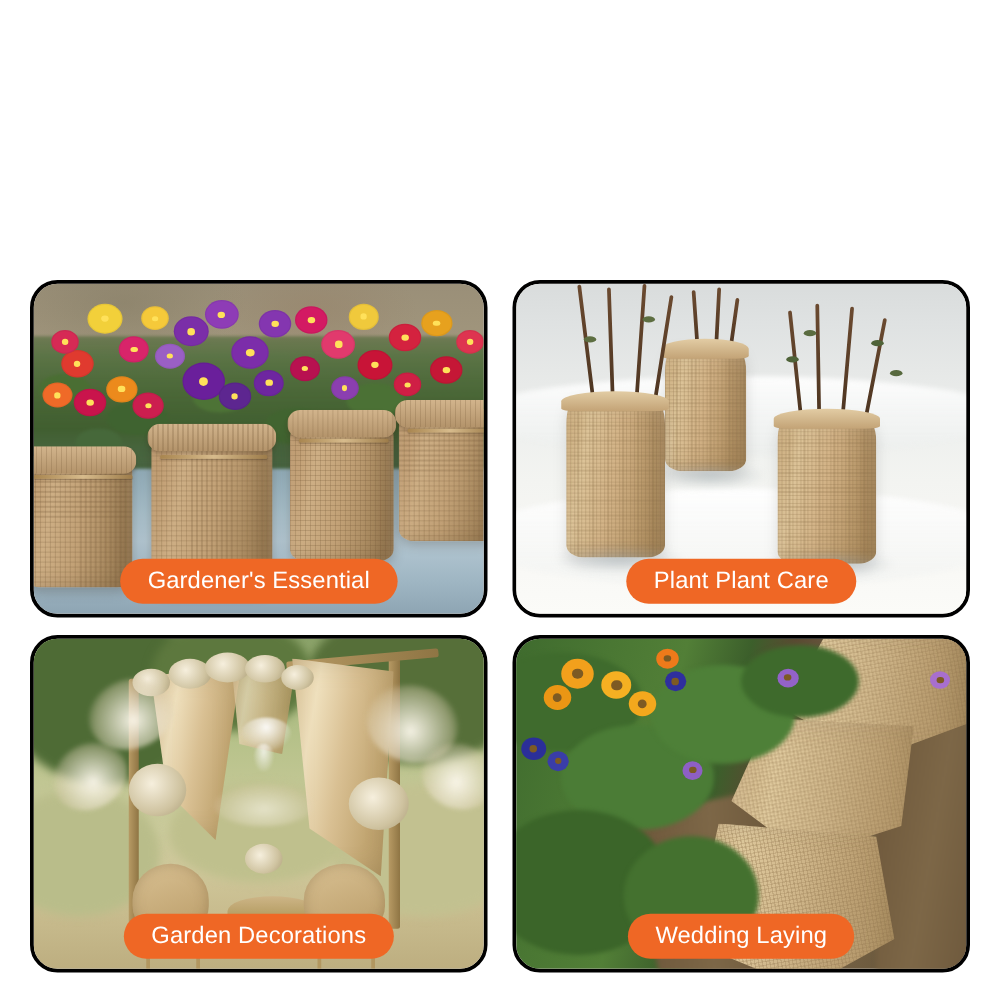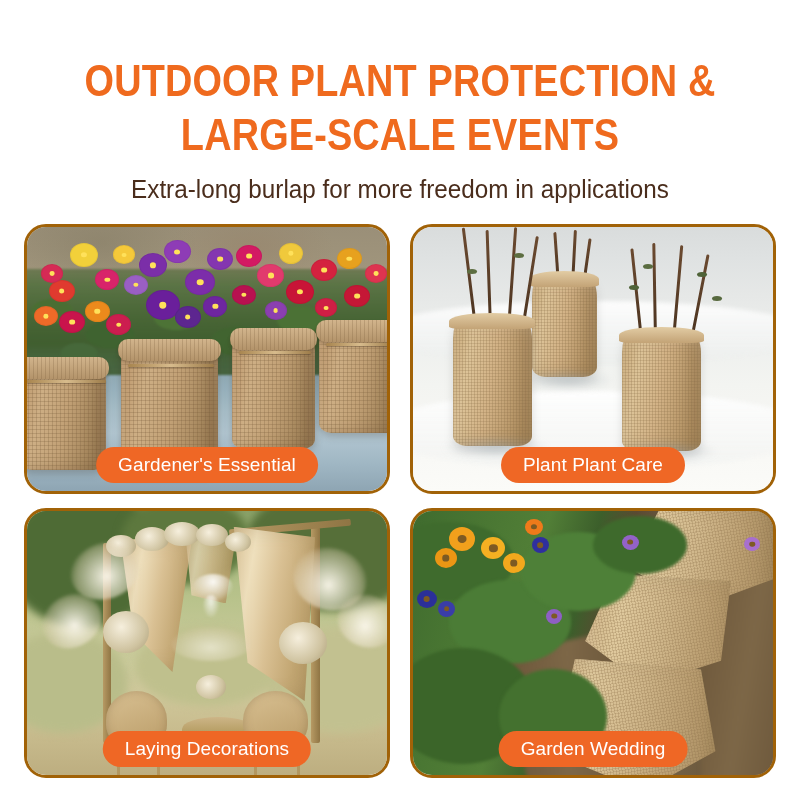--- a/index.html
+++ b/index.html
@@ -69,21 +69,21 @@
     grid-template-columns: 366px 366px;
     grid-template-rows: 270px 270px;
     column-gap: 20px;
     row-gap: 14px;
   }
 
   .panel {
     position: relative;
     border-radius: 22px;
     overflow: hidden;
-    border: 3px solid #a16207;
+    border: 3px solid #000000;
     background: #f3efe9;
   }
 
   .panel-photo {
     position: absolute;
     inset: 0;
     overflow: hidden;
   }
 
   .panel-caption {
@@ -330,25 +330,20 @@
     transform: translate(-50%,-50%);
     border-radius: 50%;
     background: #7d5a23;
   }
 </style>
 </head>
 <body>
 
 <div class="page">
 
-  <div class="header">
-    <div class="headline">OUTDOOR PLANT PROTECTION &amp;</div>
-    <div class="headline headline-line2">LARGE-SCALE EVENTS</div>
-    <div class="subtitle">Extra-long burlap for more freedom in applications</div>
-  </div>
 
   <div class="grid">
 
     <div class="panel">
       <div class="panel-photo ph-pansies">
         <div class="leaves"></div>
 
         <div class="flowers">
 
           <div class="fl" style="left:6%;  top:20%; width:26px; height:22px; background:#e03a2f;"></div>
@@ -476,21 +471,21 @@
 
         <div class="bouquet" style="left:47%; top:62%; width:30px; height:24px;"></div>
         <div class="table" style="left:43%; top:78%; width:20%; height:9%;"></div>
         <div class="chair" style="left:22%; top:68%; width:17%; height:22%;"></div>
         <div class="chair" style="left:60%; top:68%; width:18%; height:22%;"></div>
         <div class="chair-leg" style="left:25%; top:88%; height:12%;"></div>
         <div class="chair-leg" style="left:36%; top:88%; height:12%;"></div>
         <div class="chair-leg" style="left:63%; top:88%; height:12%;"></div>
         <div class="chair-leg" style="left:75%; top:88%; height:12%;"></div>
       </div>
-      <div class="panel-caption">Laying Decorations</div>
+      <div class="panel-caption">Garden Decorations</div>
     </div>
 
     <div class="panel">
       <div class="panel-photo ph-garden">
 
         <div class="soil" style="left:28%; top:48%; width:40%; height:54%; transform: rotate(-12deg);"></div>
         <div class="soil" style="left:80%; top:18%; width:34%; height:90%;"></div>
 
         <div class="burlap-roll" style="left:56%; top:-4%; width:46%; height:40%;
              clip-path: polygon(30% 0%, 100% 0%, 100% 72%, 52% 100%, 8% 64%);"></div>
@@ -511,17 +506,17 @@
         <div class="bloom" style="left:6%;  top:14%; width:22px; height:20px; background:#eb9614;"></div>
         <div class="bloom" style="left:25%; top:16%; width:22px; height:20px; background:#f3a81d;"></div>
         <div class="bloom" style="left:31%; top:3%;  width:18px; height:16px; background:#ef7a1a;"></div>
         <div class="bloom" style="left:33%; top:10%; width:17px; height:16px; background:#2f2f9e;"></div>
         <div class="bloom" style="left:1%;  top:30%; width:20px; height:18px; background:#2b2f99;"></div>
         <div class="bloom" style="left:7%;  top:34%; width:17px; height:16px; background:#3a3da8;"></div>
         <div class="bloom" style="left:37%; top:37%; width:16px; height:15px; background:#8e5fc4;"></div>
         <div class="bloom" style="left:58%; top:9%;  width:17px; height:15px; background:#9362c8;"></div>
         <div class="bloom" style="left:92%; top:10%; width:16px; height:14px; background:#a86fce;"></div>
       </div>
-      <div class="panel-caption">Garden Wedding</div>
+      <div class="panel-caption">Wedding Laying</div>
     </div>
 
   </div>
 </div>
 
 </body></html>

